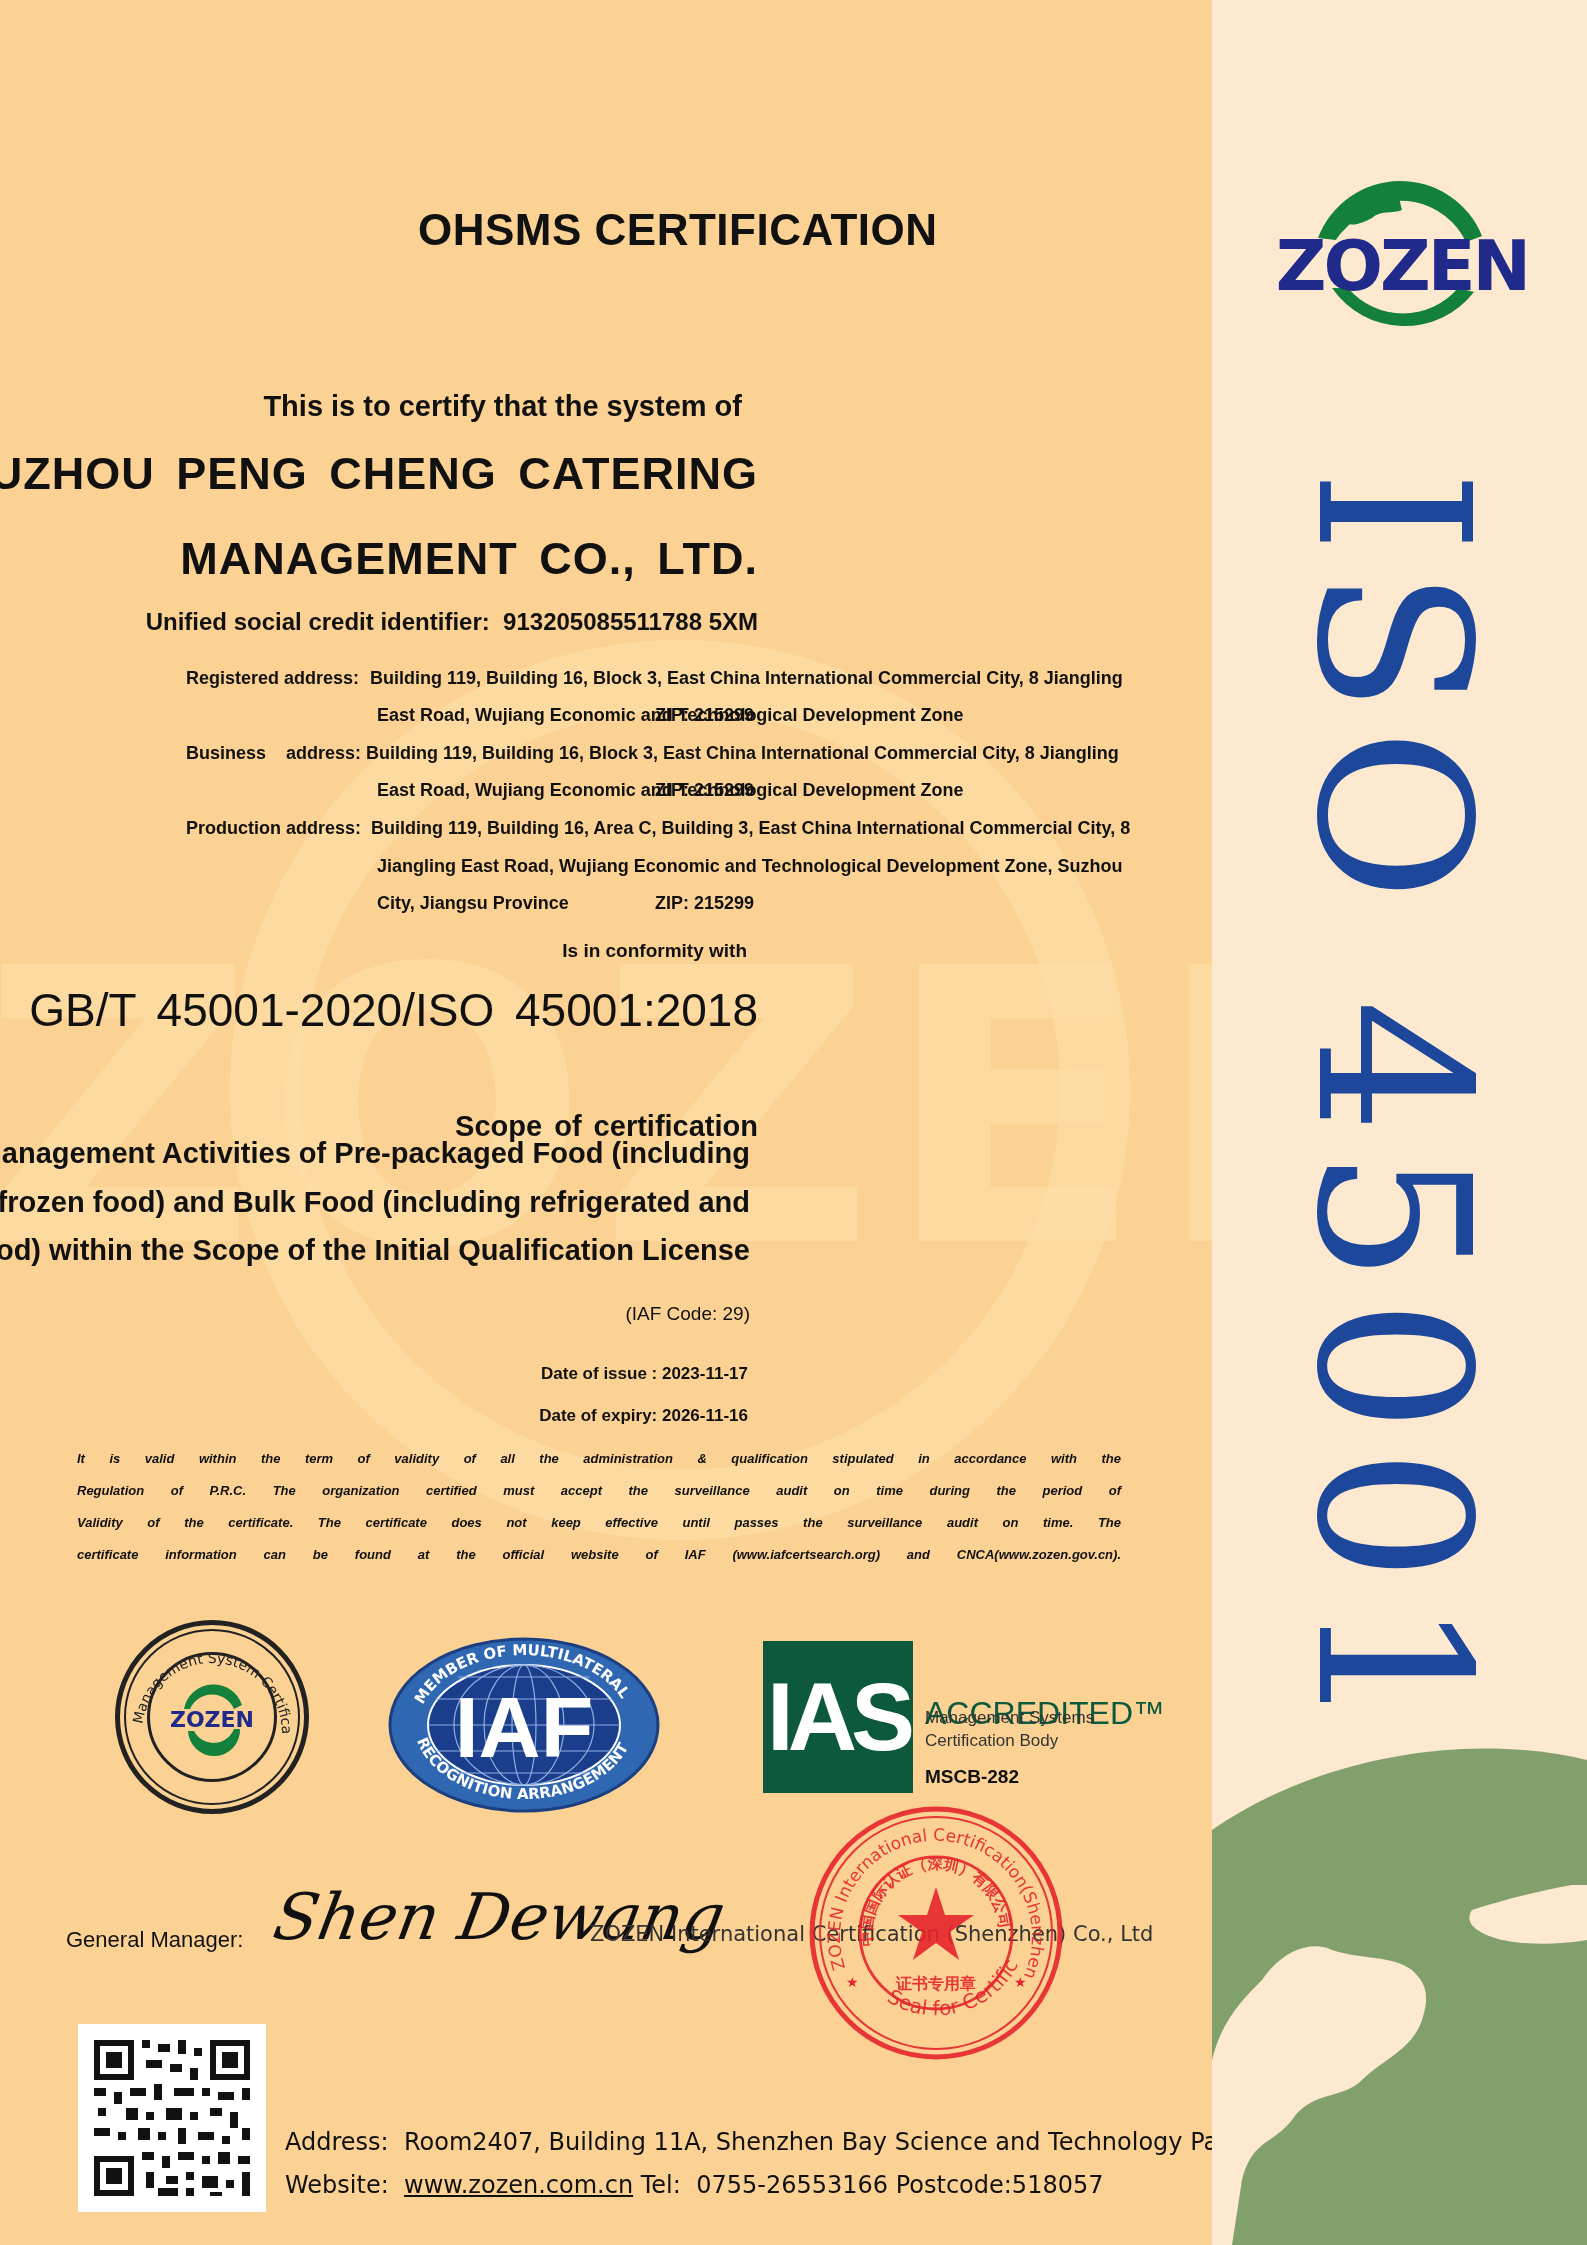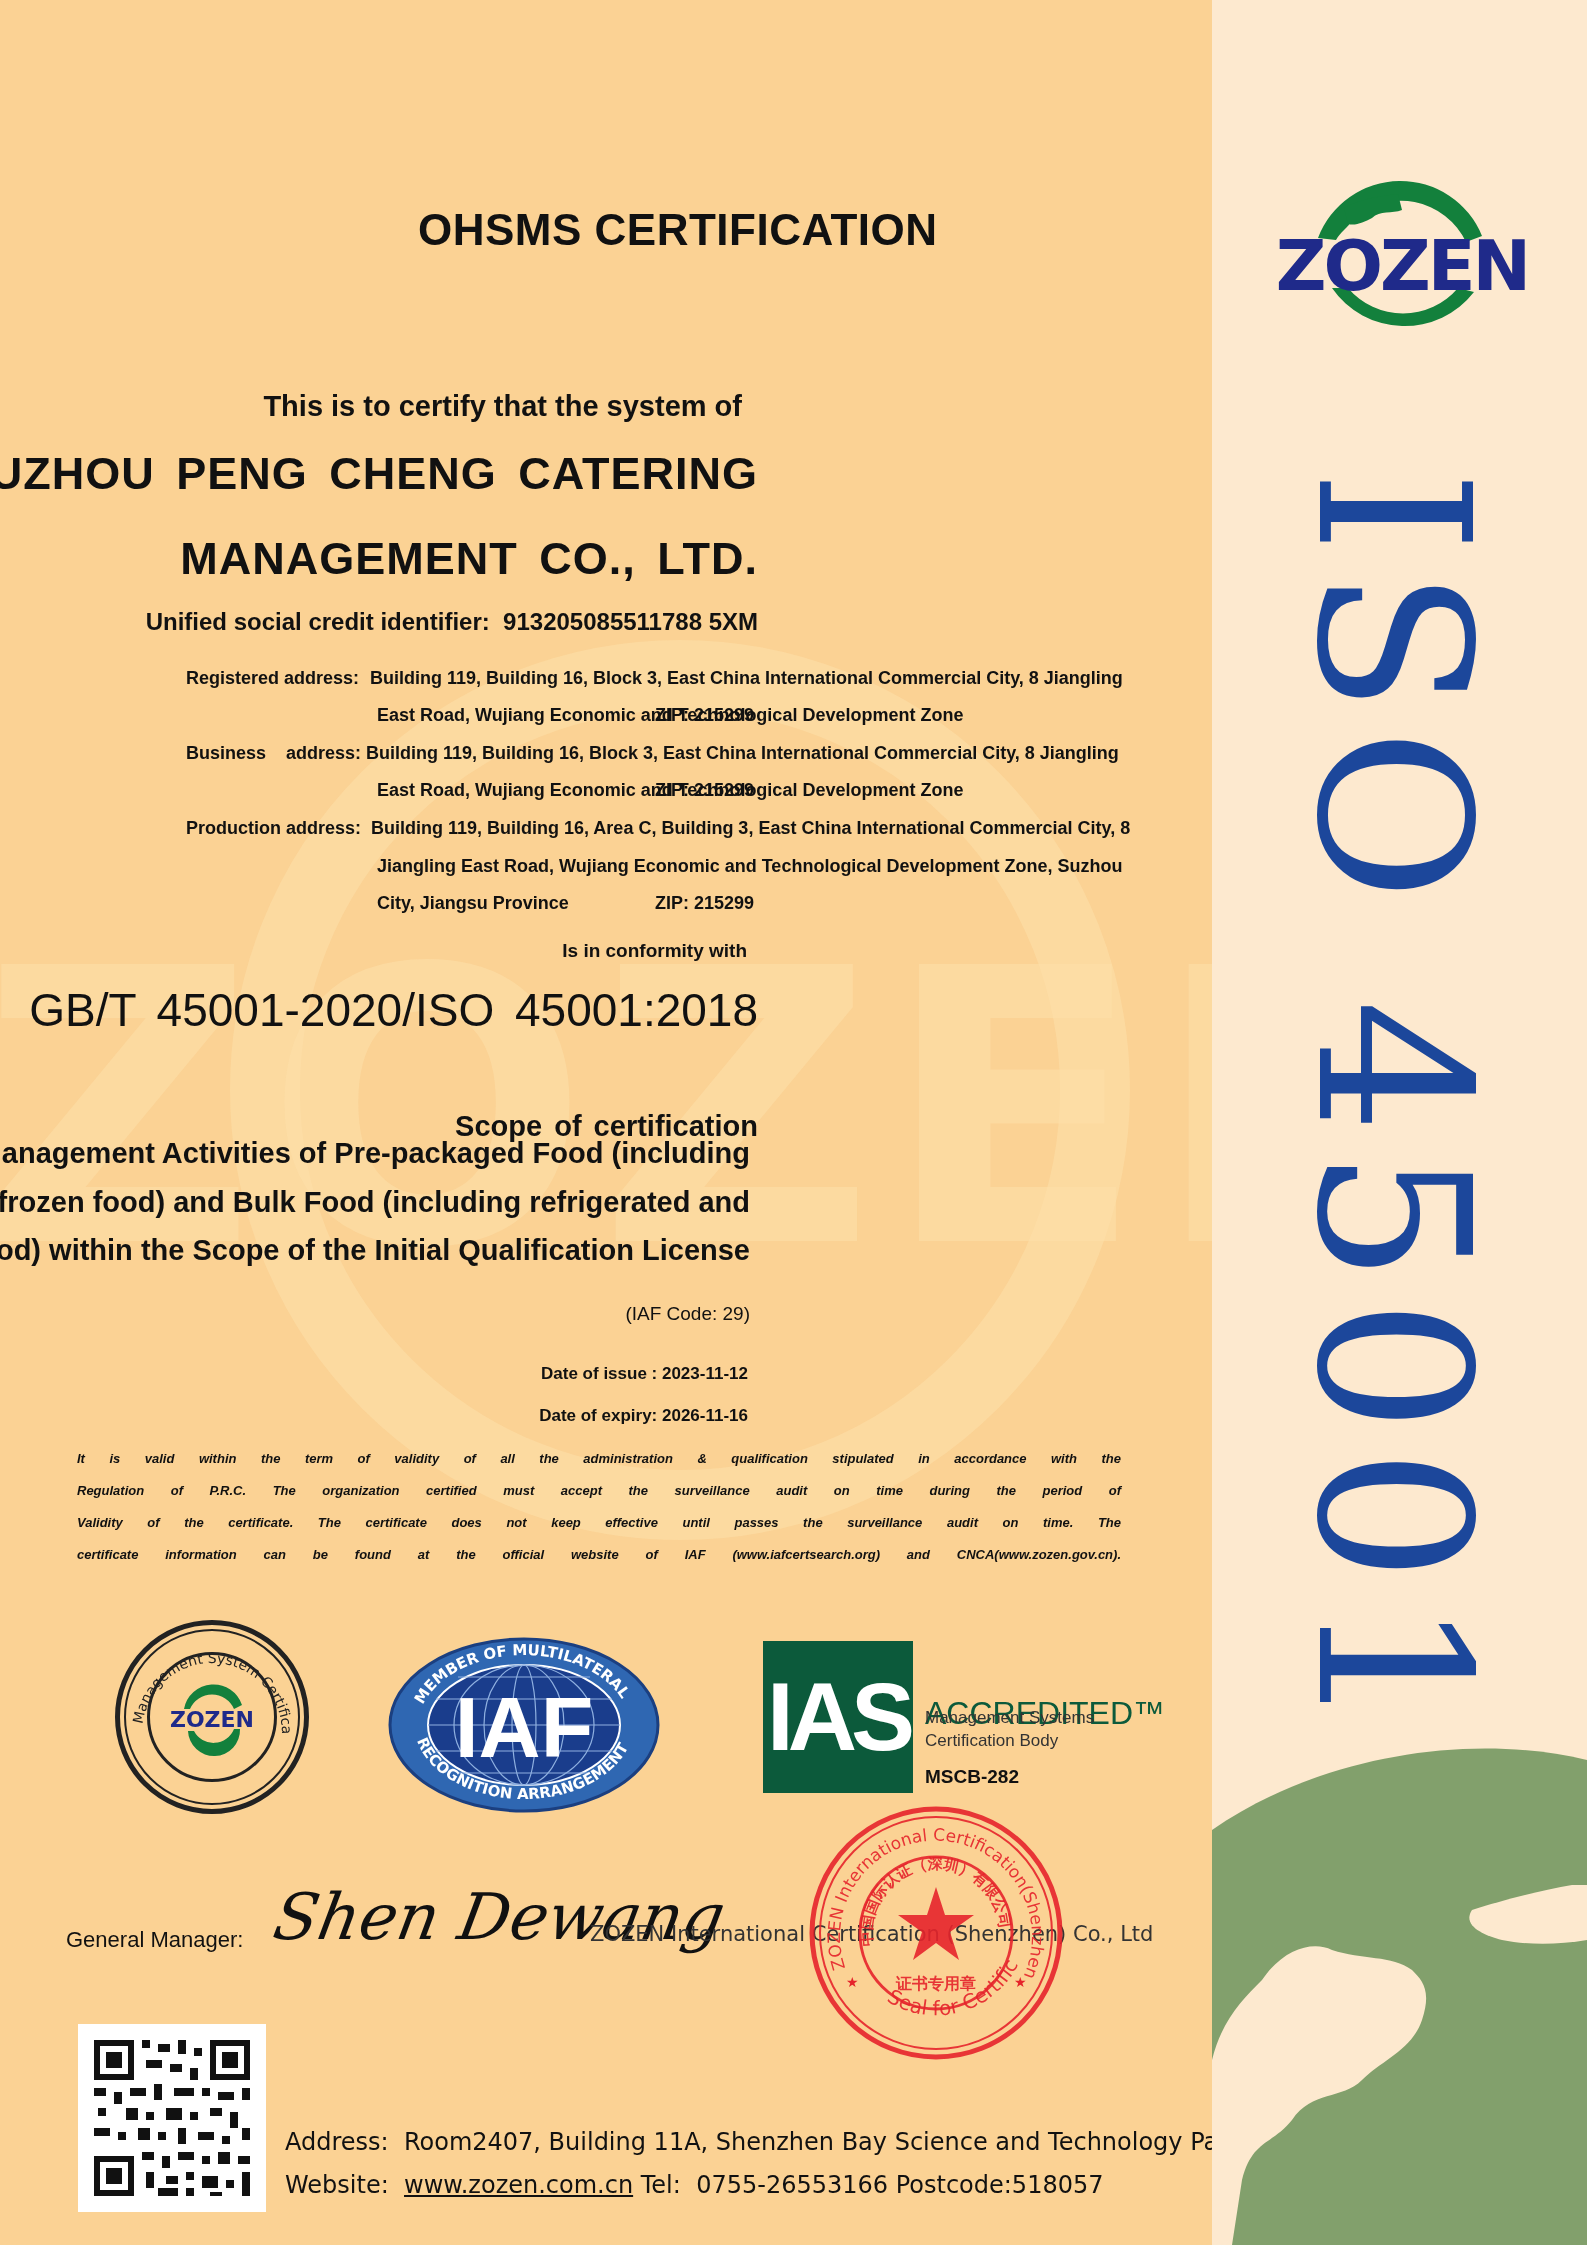--- a/index.html
+++ b/index.html
@@ -105,21 +105,21 @@
   <div class="abs addr zip" style="top:893px">ZIP:  215299</div>
 
   <div class="abs conform">Is in conformity with</div>
   <div class="abs standard">GB/T 45001-2020/ISO 45001:2018</div>
   <div class="abs scope-label">Scope of certification</div>
   <div class="abs scope" style="top:1137px">The Sale and Related Management Activities of Pre-packaged Food (including</div>
   <div class="abs scope" style="top:1186px">refrigerated and frozen food) and Bulk Food (including refrigerated and</div>
   <div class="abs scope" style="top:1234px">frozen food) within the Scope of the Initial Qualification License</div>
   <div class="abs iaf-code">(IAF Code: 29)</div>
 
-  <div class="abs date" style="top:1364px">Date of issue :   2023-11-12</div>
+  <div class="abs date" style="top:1364px">Date of issue :   2023-11-17</div>
   <div class="abs date" style="top:1406px">Date of expiry:   2026-11-16</div>
 
   <div class="abs validity" style="top:1451px">It is valid within the term of validity of all the administration &amp; qualification stipulated in accordance with the</div>
   <div class="abs validity" style="top:1483px">Regulation of P.R.C. The organization certified must accept the surveillance audit on time during the period of</div>
   <div class="abs validity" style="top:1515px">Validity of the certificate. The certificate does not keep effective until passes the surveillance audit on time. The</div>
   <div class="abs validity" style="top:1547px">certificate information can be found at the official website of IAF (www.iafcertsearch.org) and CNCA(www.zozen.gov.cn).</div>
 
   <div class="abs seal-zozen">
     <div class="ring2"></div>
     <svg style="position:absolute;left:0;top:0" width="184" height="184" viewBox="0 0 184 184">

